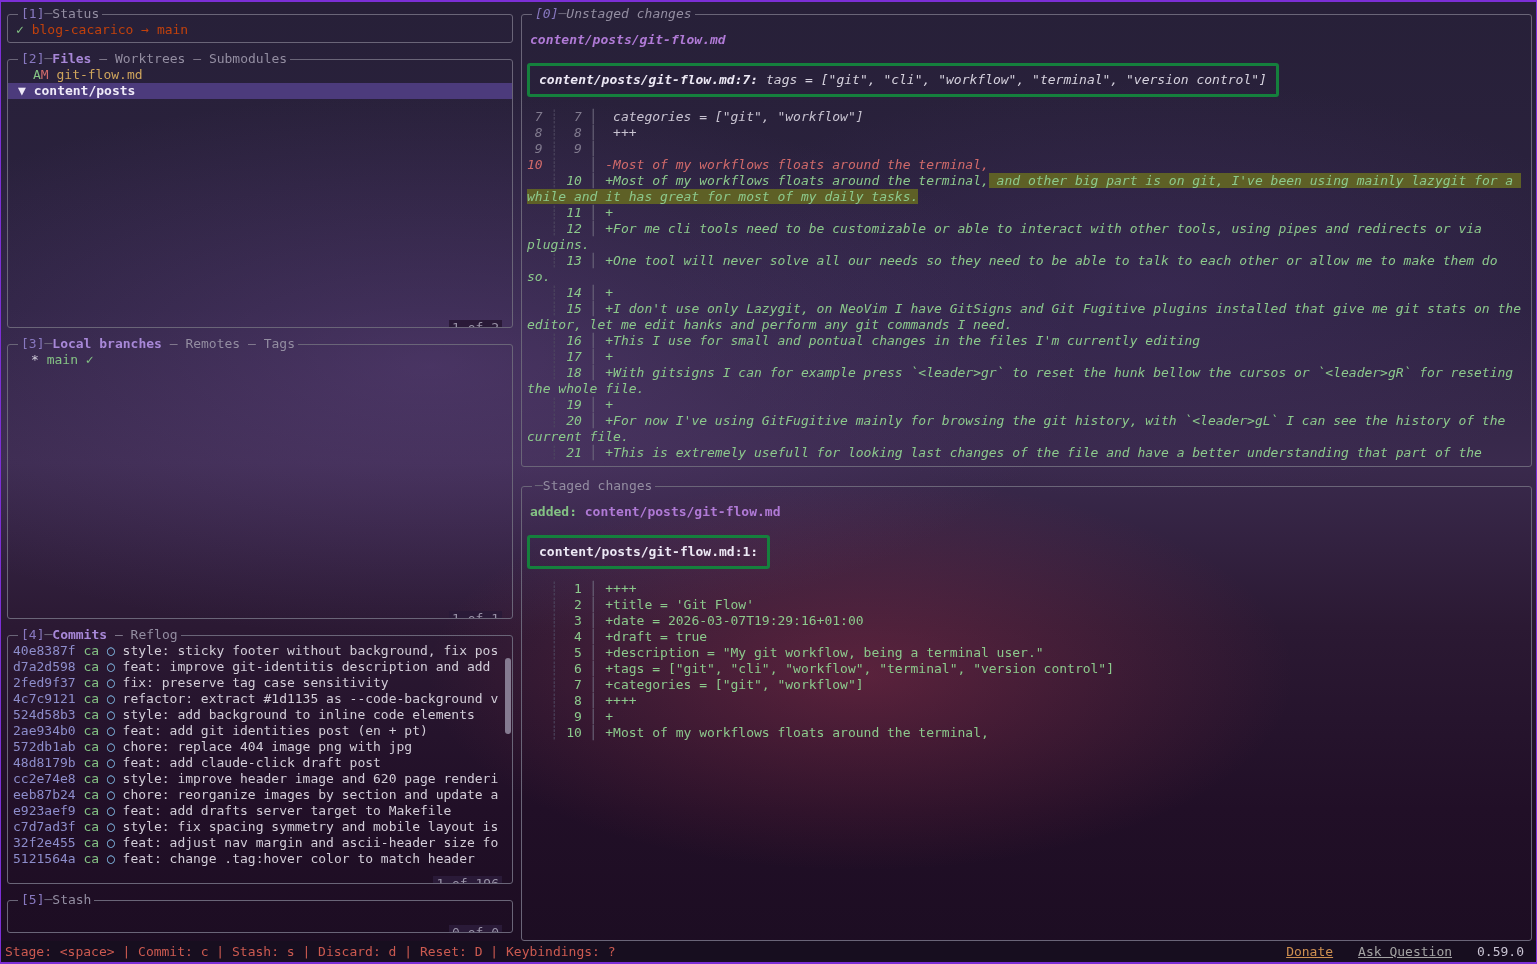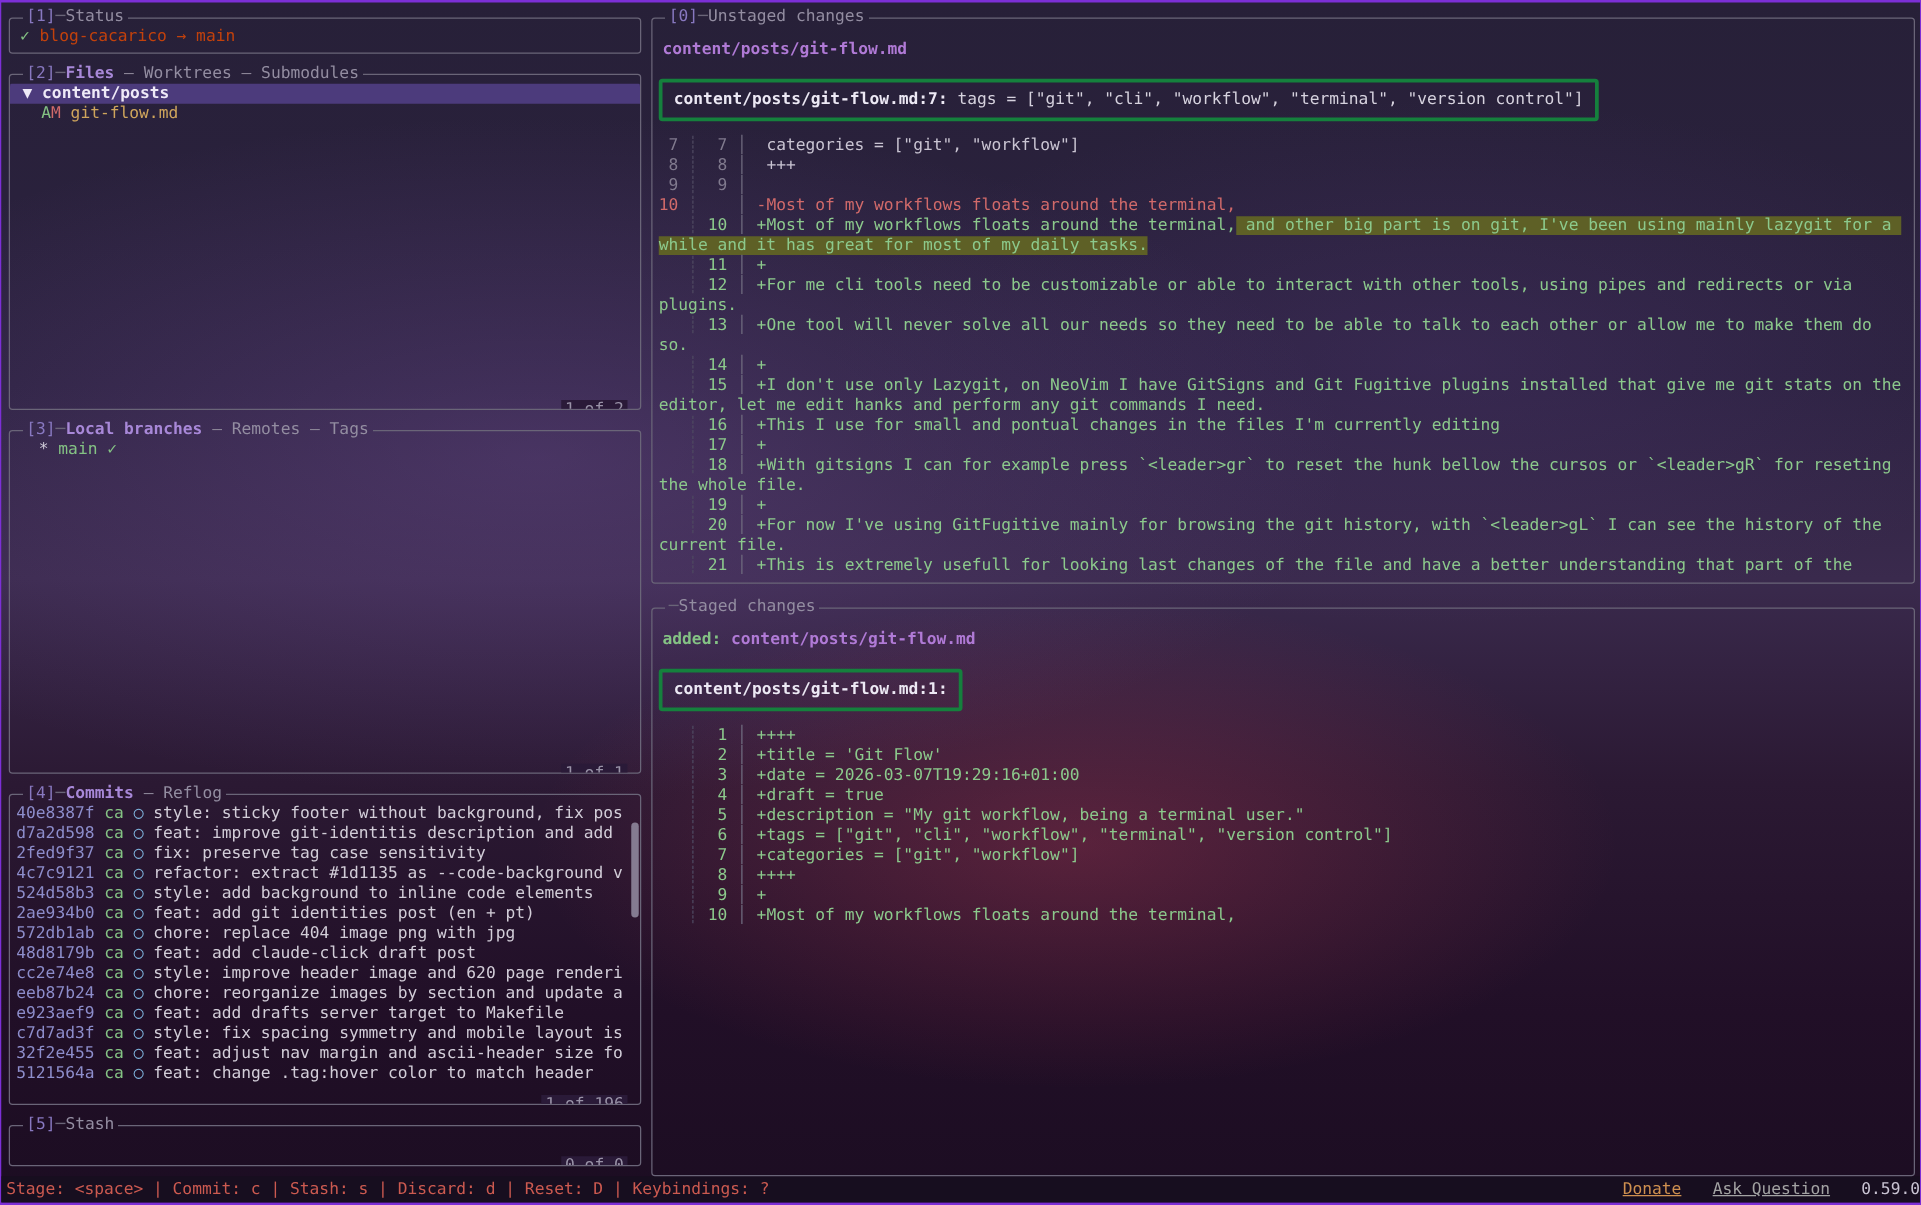--- a/index.html
+++ b/index.html
@@ -31,21 +31,21 @@
   .pdash { color: #6a6578; }
   .tab { color: #938da1; }
   .tab.active { color: #a888d8; font-weight: bold; }
   .tsep { color: #8a8496; }
 
   .p-status   { height: 36px; }
   .p-files    { height: 276px; }
   .p-branches { height: 282px; }
   .p-commits  { height: 256px; }
   .p-stash    { height: 40px; }
-  .p-unstaged { height: 460px; flex: 0 0 460px; }
+  .p-unstaged { height: 460px; flex: 0 0 460px; font-style: italic; }
   .p-staged   { flex: 1; }
 
   .counter {
     position: absolute; right: 10px; bottom: -8px;
     color: #9a93a8; background: #2a1a38; padding: 0 3px; line-height: 15px;
   }
 
   .green  { color: #84c284; }
   .red    { color: #d16a6a; }
   .purple { color: #b07ad6; }
@@ -90,21 +90,21 @@
   .ln { color: #807a8e; }
   .k-add .ln-new { color: #8cc98c; }
   .k-del .ln-old { color: #d16a6a; }
   .dsep { color: #4e4960; }
   .vbar { color: #6f6a7e; }
   .seg.hl { background: #5e6026; }
 
   .statusbar {
     height: 21px; flex: 0 0 21px;
     display: flex; justify-content: space-between; align-items: center;
-    padding: 0 0 0 4px; background: #170e1f; white-space: pre;
+    padding: 0 12px 0 4px; background: #170e1f; white-space: pre;
   }
   .sb-left { color: #cc5a50; }
   .sb-sep { color: #cc5a50; }
   .sb-right { display: flex; gap: 25px; align-items: center; }
   .sb-donate { color: #cf9050; text-decoration: underline; cursor: pointer; }
   .sb-ask { color: #a3a3a3; text-decoration: underline; cursor: pointer; }
   .sb-version { color: #c8c3d2; }
 </style>
 </head>
 <body>
@@ -114,22 +114,22 @@
 
     <div class="col-left">
 
       <fieldset class="panel p-status">
         <legend><span class="pkey">[1]</span><span class="pdash">─</span><span class="tab">Status</span></legend>
         <div class="status-line"><span class="green">✓</span> <span class="status-text">blog-cacarico → main</span></div>
       </fieldset>
 
       <fieldset class="panel p-files">
         <legend><span class="pkey">[2]</span><span class="pdash">─</span><span class="tab active">Files</span><span class="tsep"> – </span><span class="tab">Worktrees</span><span class="tsep"> – </span><span class="tab">Submodules</span></legend>
+        <div class="file-row nested"><span class="green">A</span><span class="red">M</span> <span class="f-name">git-flow.md</span></div>
         <div class="file-row selected"><span>▼</span> <span>content/posts</span></div>
-        <div class="file-row nested"><span class="green">A</span><span class="red">M</span> <span class="f-name">git-flow.md</span></div>
         <span class="counter">1 of 2</span>
       </fieldset>
 
       <fieldset class="panel p-branches">
         <legend><span class="pkey">[3]</span><span class="pdash">─</span><span class="tab active">Local branches</span><span class="tsep"> – </span><span class="tab">Remotes</span><span class="tsep"> – </span><span class="tab">Tags</span></legend>
         <div class="branch-row"><span>*</span> <span class="green">main</span> <span class="green">✓</span></div>
         <span class="counter">1 of 1</span>
       </fieldset>
 
       <fieldset class="panel p-commits">

